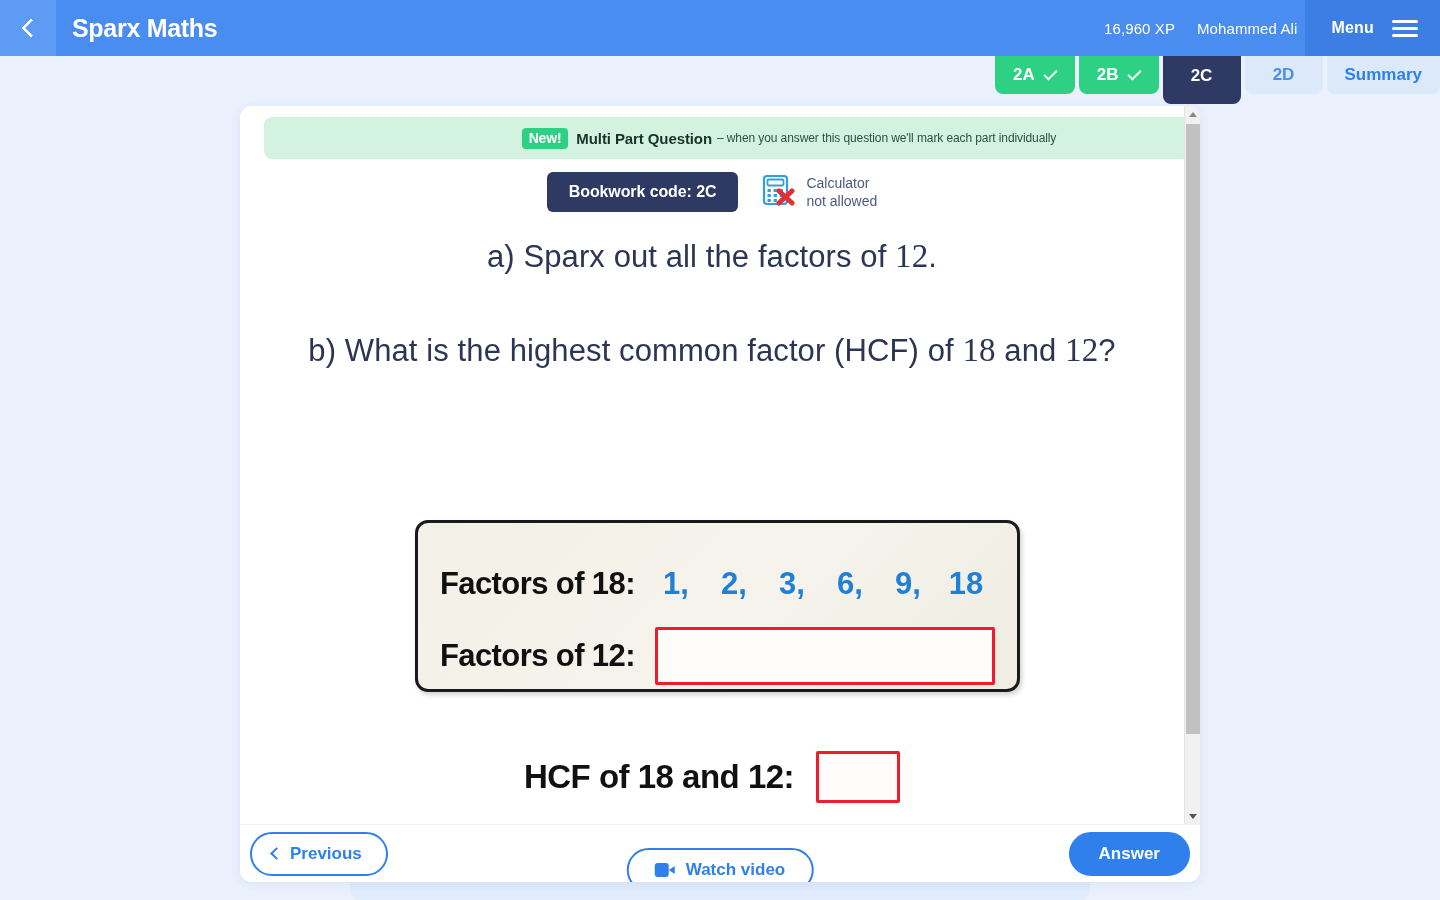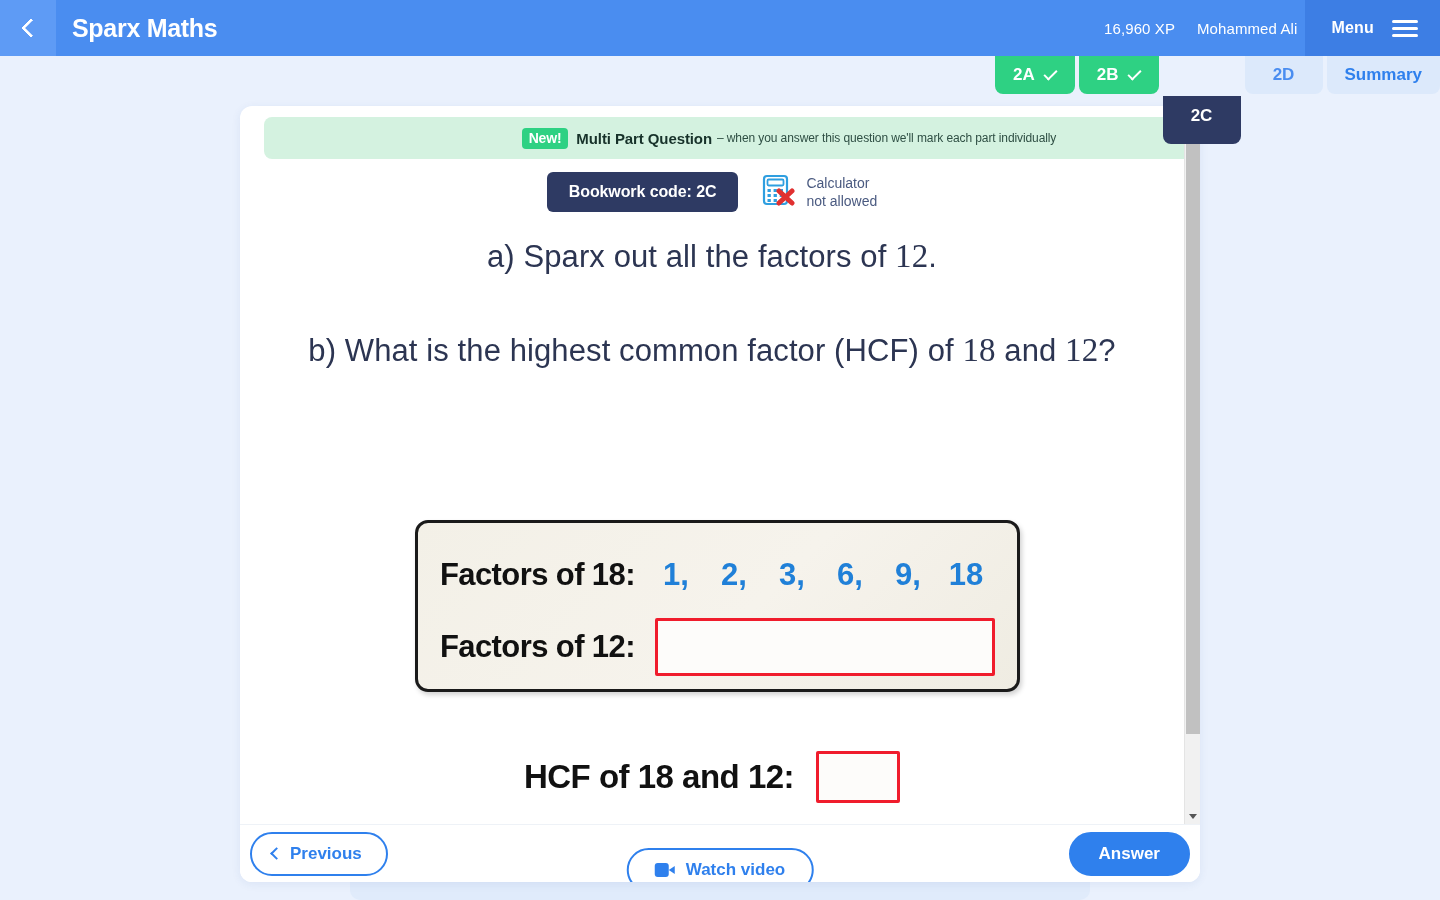--- a/index.html
+++ b/index.html
@@ -128,21 +128,20 @@
   }
   .tab.done {
     background: #2ed183;
     color: #ffffff;
   }
   .tab.active {
     background: #2e3a63;
     color: #ffffff;
     height: 48px;
     padding-bottom: 8px;
-    margin-top: 40px;
   }
   .tab.upcoming {
     background: #dce9fb;
     color: #4a8df0;
   }
   .tab.summary {
     background: #dce9fb;
     color: #2f80ed;
     min-width: 110px;
   }
@@ -316,21 +315,21 @@
   .factor-box {
     position: absolute;
     left: 175px;
     top: 414px;
     width: 605px;
     height: 172px;
     background: linear-gradient(135deg, #f3f0e7 0%, #f6f3ec 55%, #efece2 100%);
     border: 3px solid #1a1a1a;
     border-radius: 13px;
     box-shadow: 2px 3px 5px rgba(0,0,0,0.18);
-    padding: 16px 22px 22px 22px;
+    padding: 25px 22px 22px 22px;
   }
   .frow {
     display: flex;
     align-items: center;
     height: 72px;
   }
   .flabel {
     font-family: "Liberation Sans Narrow", "Liberation Sans", sans-serif;
     font-size: 31px;
     font-weight: bold;

